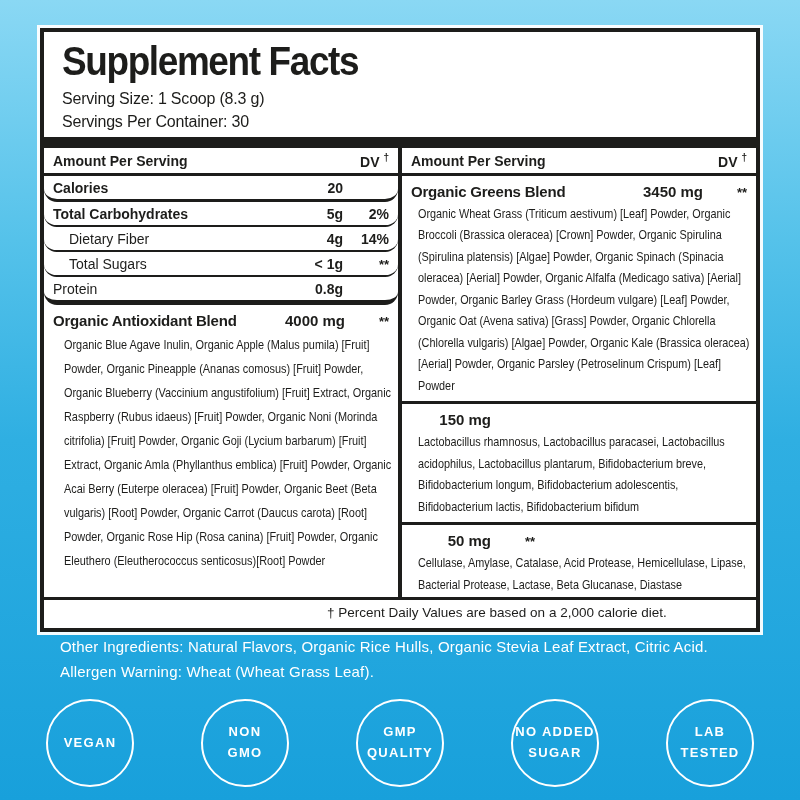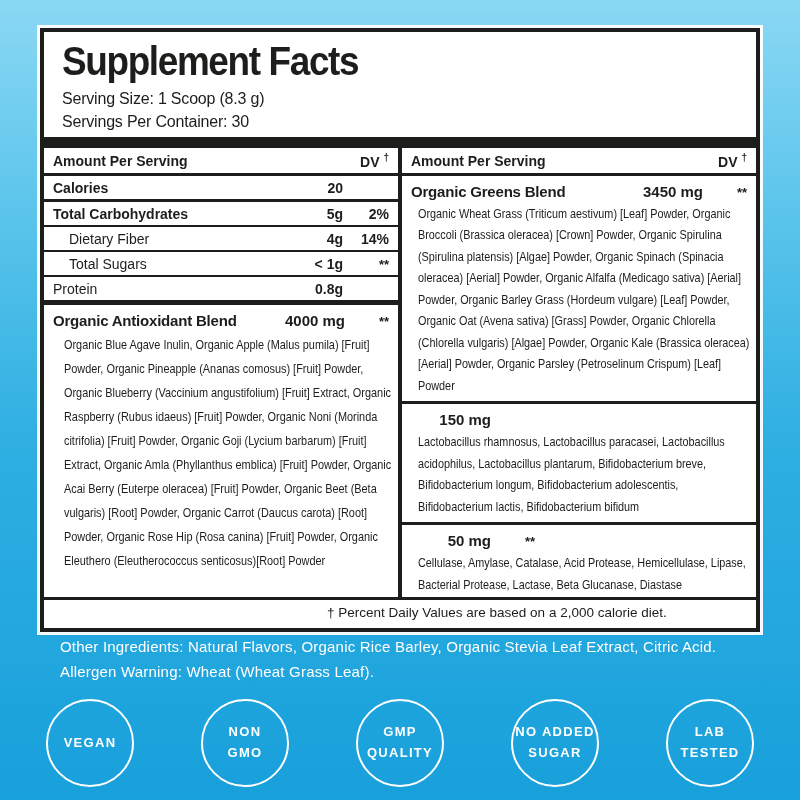--- a/index.html
+++ b/index.html
@@ -23,21 +23,21 @@
   .thick-band{height:11px;background:#1d1d1b;}
   .columns{display:flex;height:449px;border-bottom:3px solid #1d1d1b;overflow:hidden;}
   .col{flex:1;overflow:hidden;}
   .col-left{border-right:4px solid #1d1d1b;}
   .col-header{
     display:flex;align-items:center;padding:4px 9px 3px;
     border-bottom:3px solid #1d1d1b;font-weight:bold;font-size:14px;
   }
   .col-header .aps{flex:1;}
   .col-header sup{font-size:10px;}
-  .nrow{display:flex;align-items:baseline;padding:4px 9px 3px;border-bottom:2px solid #1d1d1b;font-size:14px;}
+  .nrow{display:flex;align-items:baseline;padding:4px 9px 3px;border-bottom:2px solid #1d1d1b;font-size:14px;border-radius:13px;}
   .nrow.thickline{border-bottom-width:3px;}
   .nrow.endline{border-bottom-width:5px;}
   .nrow .nlabel{flex:1;font-weight:bold;}
   .nrow.sub .nlabel{font-weight:normal;padding-left:16px;}
   .nrow.plain .nlabel{font-weight:normal;}
   .namount{width:62px;text-align:right;font-weight:bold;white-space:nowrap;}
   .ndv{width:46px;text-align:right;font-weight:bold;white-space:nowrap;}
   .ndv.stars{font-weight:bold;font-size:13px;}
   .blend-head{display:flex;align-items:baseline;font-weight:bold;font-size:15px;padding:7px 9px 2px;}
   .blend-name{flex:1;letter-spacing:-0.2px;}
@@ -151,21 +151,21 @@
         <div class="blend-text">Cellulase, Amylase, Catalase, Acid Protease, Hemicellulase, Lipase, Bacterial Protease, Lactase, Beta Glucanase, Diastase</div>
       </div>
     </div>
   </div>
 
   <div class="footnote-row">
     <span class="footnote-right">† Percent Daily Values are based on a 2,000 calorie diet.</span>
   </div>
 </div>
 
-<div class="below-text other-ing">Other Ingredients: Natural Flavors, Organic Rice Barley, Organic Stevia Leaf Extract, Citric Acid.</div>
+<div class="below-text other-ing">Other Ingredients: Natural Flavors, Organic Rice Hulls, Organic Stevia Leaf Extract, Citric Acid.</div>
 <div class="below-text allergen">Allergen Warning: Wheat (Wheat Grass Leaf).</div>
 
 <div class="badges">
   <div class="badge">
     <span>VEGAN</span>
   </div>
   <div class="badge">
     <span>NON</span>
     <span>GMO</span>
   </div>

